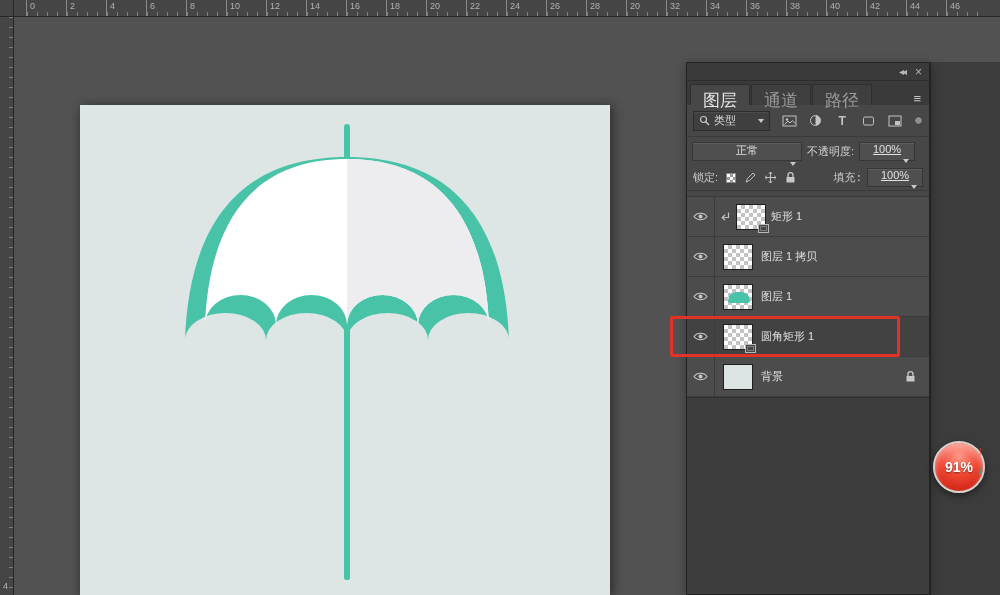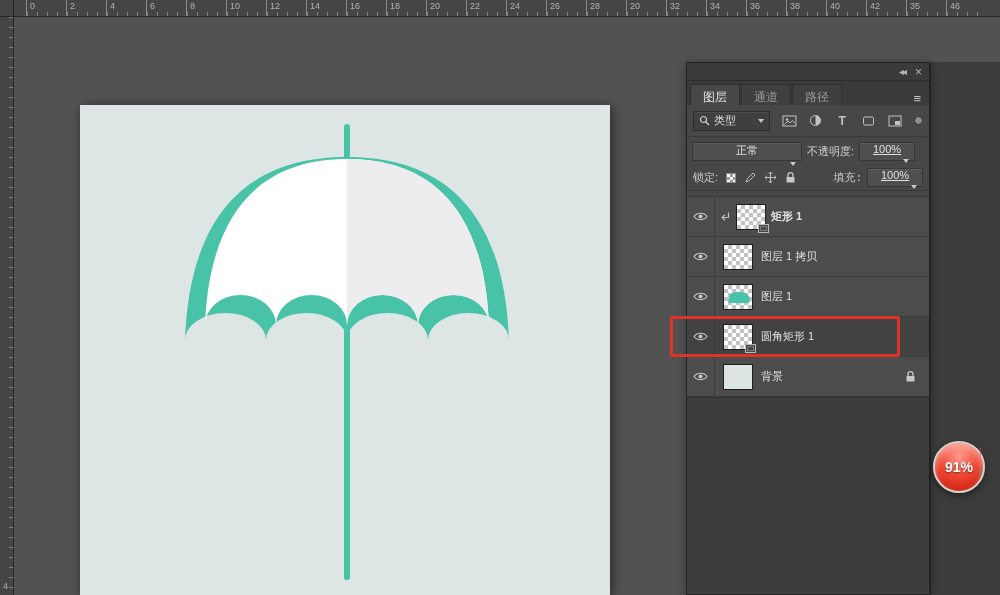--- a/index.html
+++ b/index.html
@@ -62,21 +62,21 @@
     display:flex; align-items:center; justify-content:flex-end; gap:10px; padding:0 7px;
     color:#b5b5b5; font-size:10px;
   }
   .collapse { letter-spacing:-2px; cursor:default; }
   .close-x { font-size:12px; cursor:default; }
   .tabbar {
     flex:none; height:24px; background:#3a3a3a; display:flex; align-items:flex-end;
     padding-left:3px;
   }
   .tab {
-    height:21px; padding:4px 12px 0; font-size:12px; color:#9b9b9b;
+    height:21px; padding:4px 12px 0; font-size:17px; color:#9b9b9b;
     background:#3f3f3f; border:1px solid #2e2e2e; border-bottom:none; margin-right:1px;
   }
   .tab.active { background:#474747; color:#e3e3e3; }
   .panel-menu { margin-left:auto; margin-right:8px; color:#c4c4c4; font-size:13px; line-height:1; }
 
   .filter-row {
     flex:none; height:32px; display:flex; align-items:center; gap:11px;
     padding:0 6px; border-bottom:1px solid #3a3a3a;
   }
   .kind-select {
@@ -116,21 +116,21 @@
   .fill-label { margin-left:auto;font-family:Liberation Mono, monospace; }
 
   .layers-list { flex:none; margin-top:5px; border-top:1px solid #3a3a3a; }
   .layer-row { height:40px; display:flex; align-items:center; background:#4c4c4c; border-bottom:1px solid #3b3b3b; }
   .layer-row.selected { background:#424242; }
   .eye-cell {
     width:28px; align-self:stretch; flex:none; display:flex; align-items:center; justify-content:center;
     border-right:1px solid #3b3b3b;
   }
   .row-body { flex:1; display:flex; align-items:center; gap:8px; padding-left:8px; height:100%; }
-  .row-body.indented { padding-left:4px; gap:5px;font-weight:bold; }
+  .row-body.indented { padding-left:4px; gap:5px; }
   .thumb { width:30px; height:26px; border:1px solid #1e1e1e; position:relative; flex:none; }
   .checker {
     background-color:#fff;
     background-image:
       linear-gradient(45deg,#c3c3c3 25%,transparent 25%,transparent 75%,#c3c3c3 75%),
       linear-gradient(45deg,#c3c3c3 25%,transparent 25%,transparent 75%,#c3c3c3 75%);
     background-size:8px 8px; background-position:0 0,4px 4px;
   }
   .thumb.solid { background:#dce5e3; }
   .vbadge {
@@ -251,21 +251,21 @@
 
       <div class="rcell">
         <span class="rnum">40</span>
       </div>
 
       <div class="rcell">
         <span class="rnum">42</span>
       </div>
 
       <div class="rcell">
-        <span class="rnum">35</span>
+        <span class="rnum">44</span>
       </div>
 
       <div class="rcell">
         <span class="rnum">46</span>
       </div>
     </div>
   <div class="ruler-corner"></div>
   <div class="vruler">
     <span class="vnum">4</span>
   </div>

